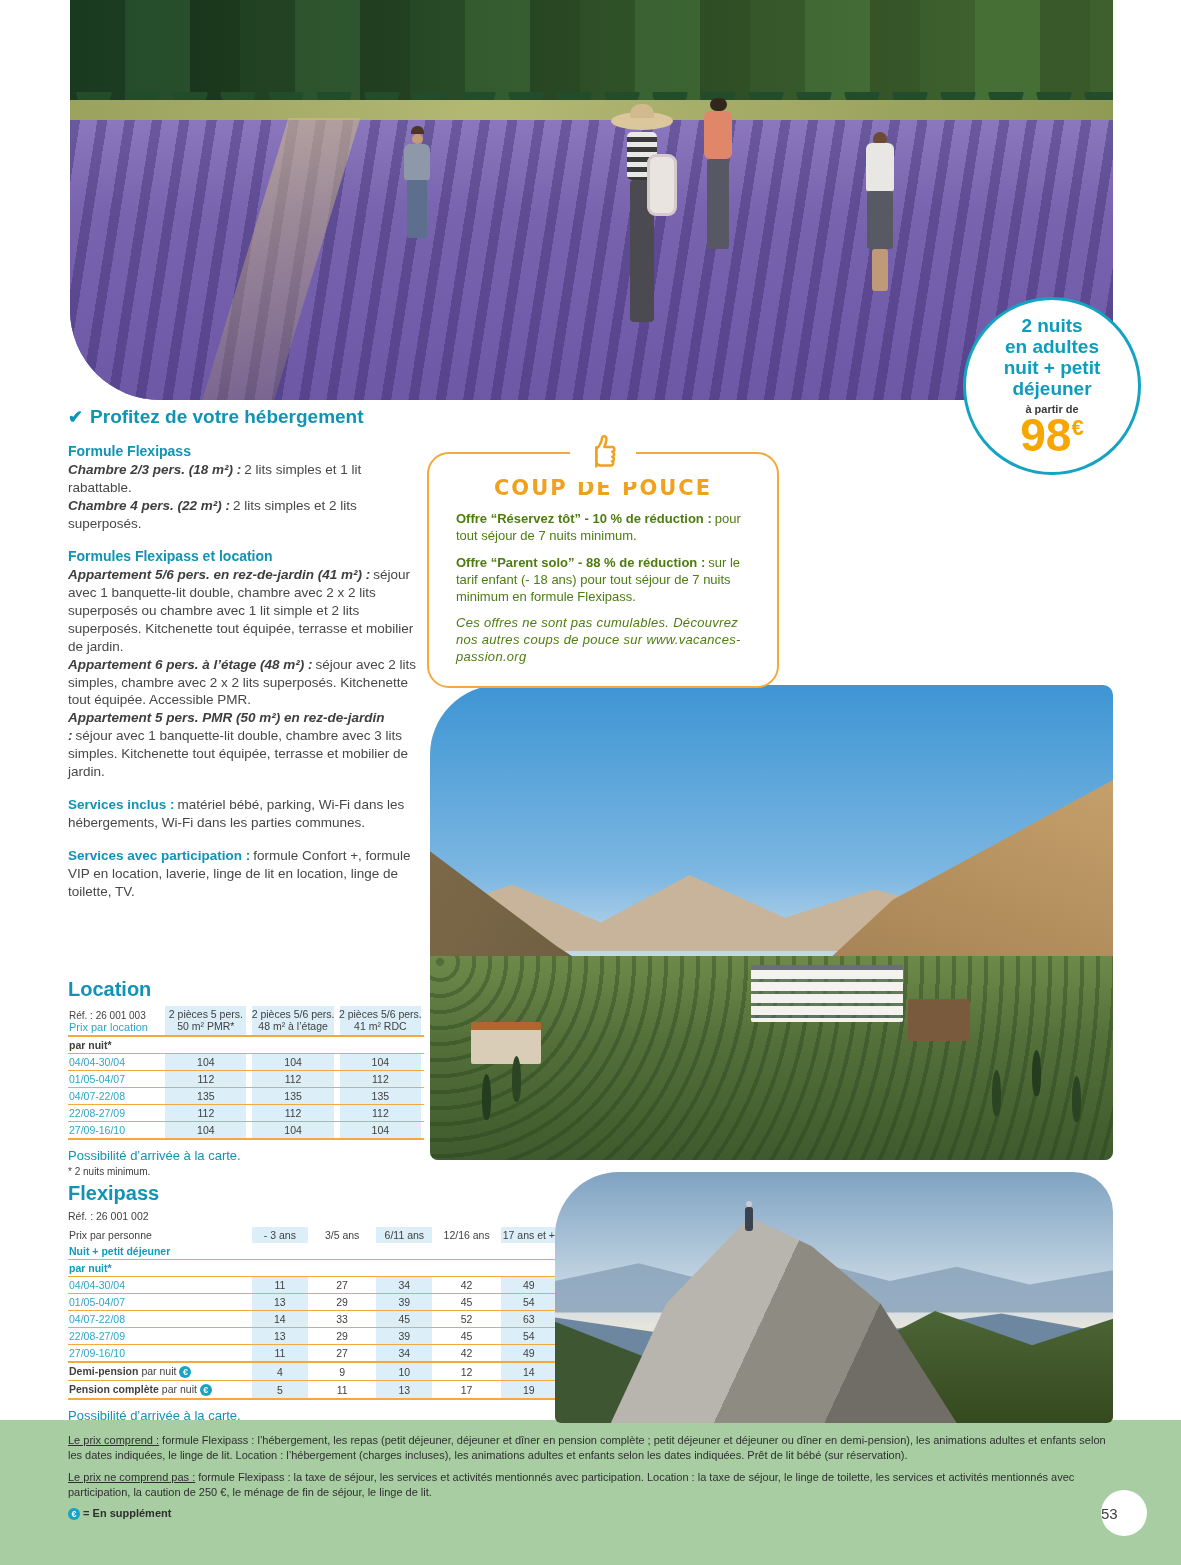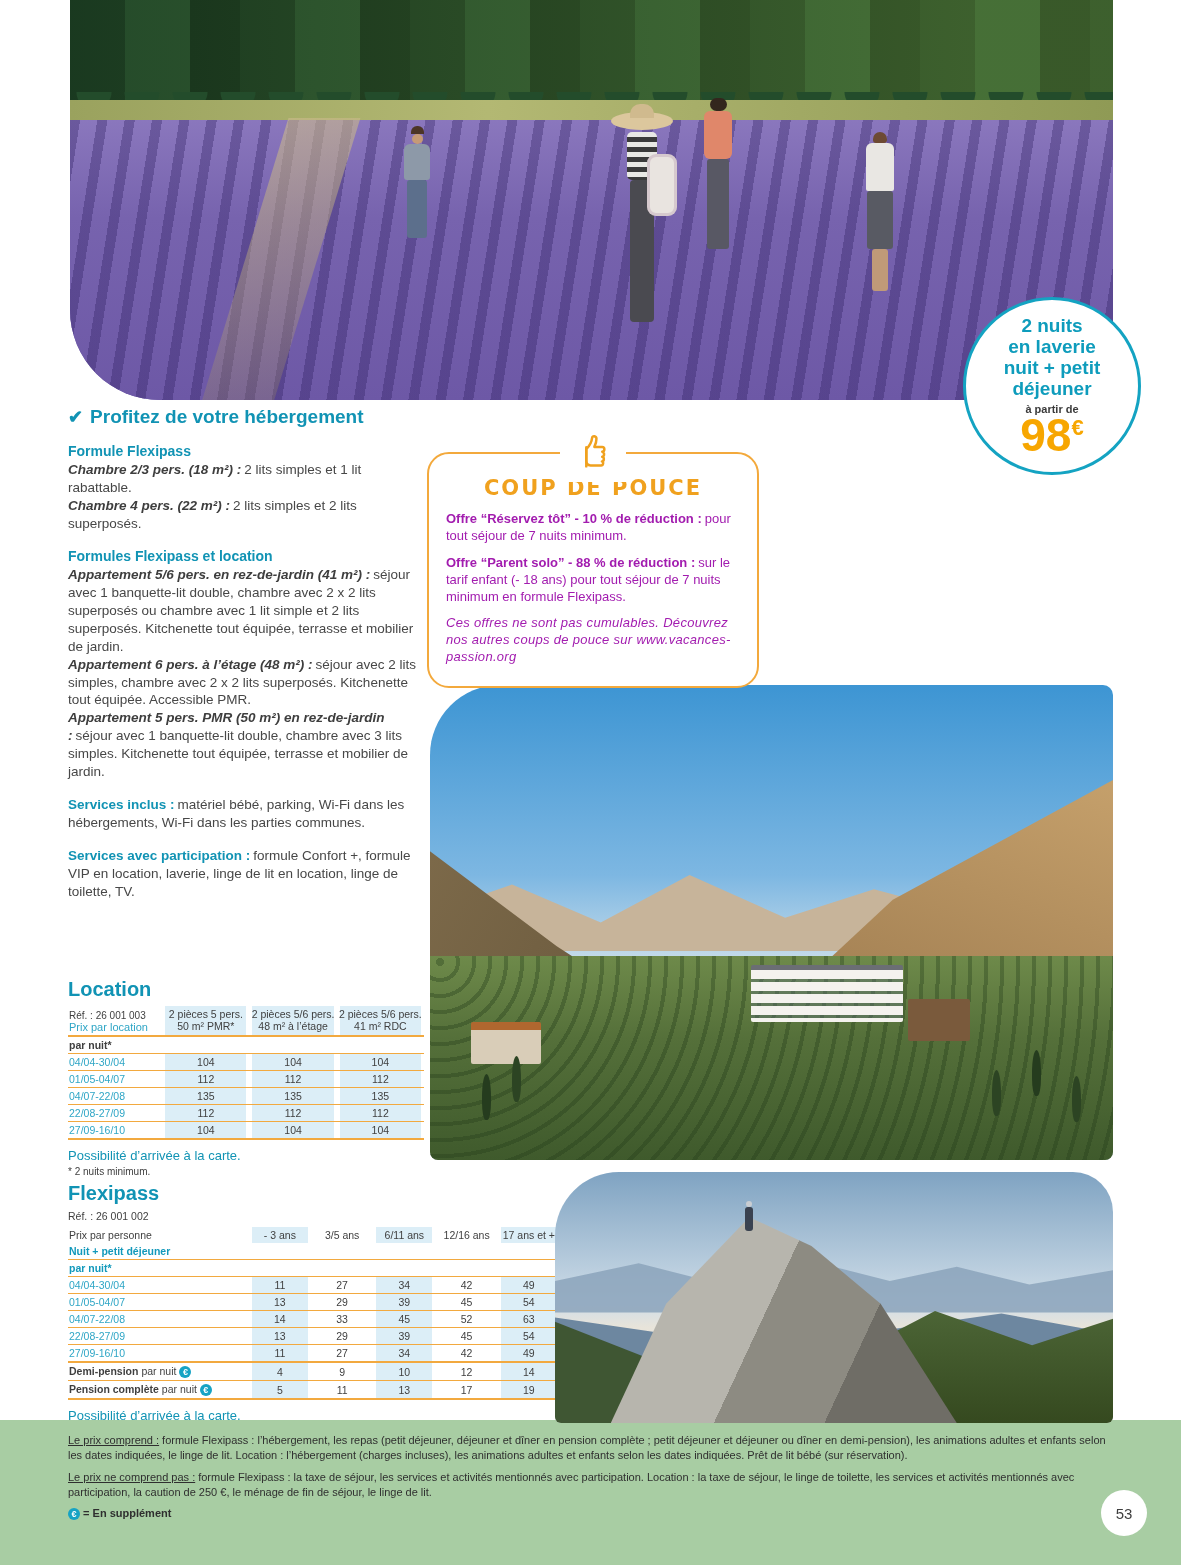--- a/index.html
+++ b/index.html
@@ -103,27 +103,27 @@
   .left-col{position:absolute;left:68px;top:406px;width:358px;color:#474747;}
   .left-col h1{font-size:19px;color:#1193b4;margin:0 0 9px;font-weight:bold;}
   .check{margin-right:7px;font-size:18px;}
   .left-col p{font-size:13.5px;line-height:1.33;margin:0;}
   .left-col h2{font-size:14px;color:#1193b4;margin:15px 0 2px;font-weight:bold;}
   .lead{font-weight:bold;font-style:italic;color:#3e3e3e;margin-right:3px;}
   .svc{margin-top:15px !important;}
   .svc-label{color:#1193b4;font-weight:bold;margin-right:3px;}
 
   
-  .coup{position:absolute;left:427px;top:452px;width:294px;padding:22px 17px 10px;
+  .coup{position:absolute;left:427px;top:452px;width:294px;padding:22px 27px 10px;
      border:2px solid #f3a93c;border-radius:22px;background:#fff;z-index:4;}
   .thumb{position:absolute;top:-32px;left:50%;transform:translateX(-50%);width:66px;height:60px;
      background:#fff;display:flex;align-items:center;justify-content:center;}
   .coup-title{text-align:center;color:#f0a11e;font-size:21px;font-weight:bold;letter-spacing:2px;
      margin:0 0 11px;font-family:"DejaVu Sans", sans-serif;}
-  .coup p{font-size:13px;color:#a21caf;line-height:1.3;margin:0 0 10px;}
+  .coup p{font-size:13px;color:#4d7c0f;line-height:1.3;margin:0 0 10px;}
   .lead2{font-weight:bold;margin-right:3px;}
   .coup-note{font-style:italic;letter-spacing:.3px;}
   .url{font-style:italic;}
 
   
   .tbl-sec{position:absolute;left:68px;}
   .loc{top:978px;width:356px;}
   .flexsec{top:1182px;width:492px;}
   .tbl-title{font-size:20px;color:#1193b4;margin:0 0 5px;font-weight:bold;}
   .ref2{font-size:10.5px;color:#3f3f3f;margin:0 0 5px;}
@@ -150,21 +150,21 @@
   .euro-ic{display:inline-block;width:12px;height:12px;border-radius:50%;background:#16a3c4;color:#fff;
      font-size:9px;line-height:12px;text-align:center;font-weight:bold;vertical-align:0;}
 
   
   .pfooter{position:absolute;left:0;top:1420px;width:1181px;height:145px;background:#a8cda3;
      box-sizing:border-box;padding:13px 60px 0 68px;z-index:2;}
   .pfooter p{font-size:11px;color:#2f2f2f;line-height:1.35;margin:0 0 7px;}
   .f-lbl{font-weight:normal;text-decoration:underline;margin-right:3px;}
   .f-sup{font-weight:bold;}
   .page-num{position:absolute;right:34px;top:70px;width:46px;height:46px;background:#fff;border-radius:50%;
-     display:flex;align-items:center;justify-content:center;font-size:15px;color:#3f3f3f;}
+     display:flex;align-items:center;justify-content:flex-start;font-size:15px;color:#3f3f3f;}
 </style>
 </head>
 <body>
 
 <div class="page">
 
   <div class="photo photo-top">
     <div class="l-trees"></div>
     <div class="l-meadow"></div>
     <div class="l-field"></div>
@@ -189,21 +189,21 @@
     <div class="person p4">
         <div class="hair"></div>
         <div class="torso"></div>
         <div class="skirt"></div>
         <div class="legs"></div>
       </div>
   </div>
 
   <div class="badge">
     <div class="b-line">2 nuits</div>
-    <div class="b-line">en laverie</div>
+    <div class="b-line">en adultes</div>
     <div class="b-line">nuit + petit</div>
     <div class="b-line">déjeuner</div>
     <div class="b-prefix">à partir de</div>
     <div class="b-price"><span>98</span><span class="b-cur">€</span></div>
   </div>
 
   <div class="left-col">
     <h1><span class="check">✔</span><span>Profitez de votre hébergement</span></h1>
 
     <h2>Formule Flexipass</h2>

